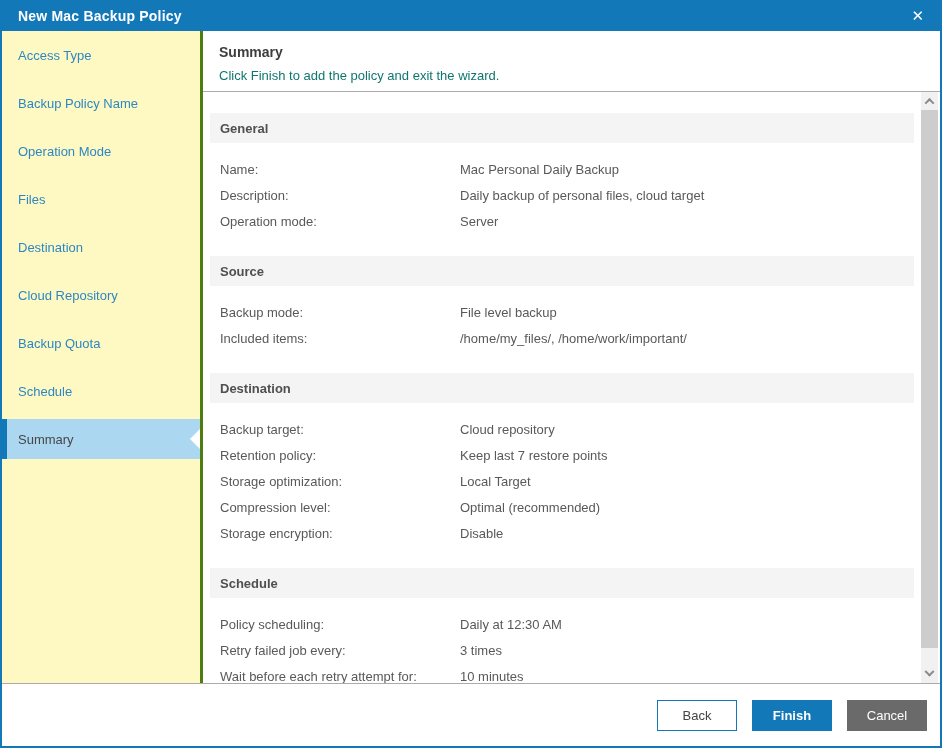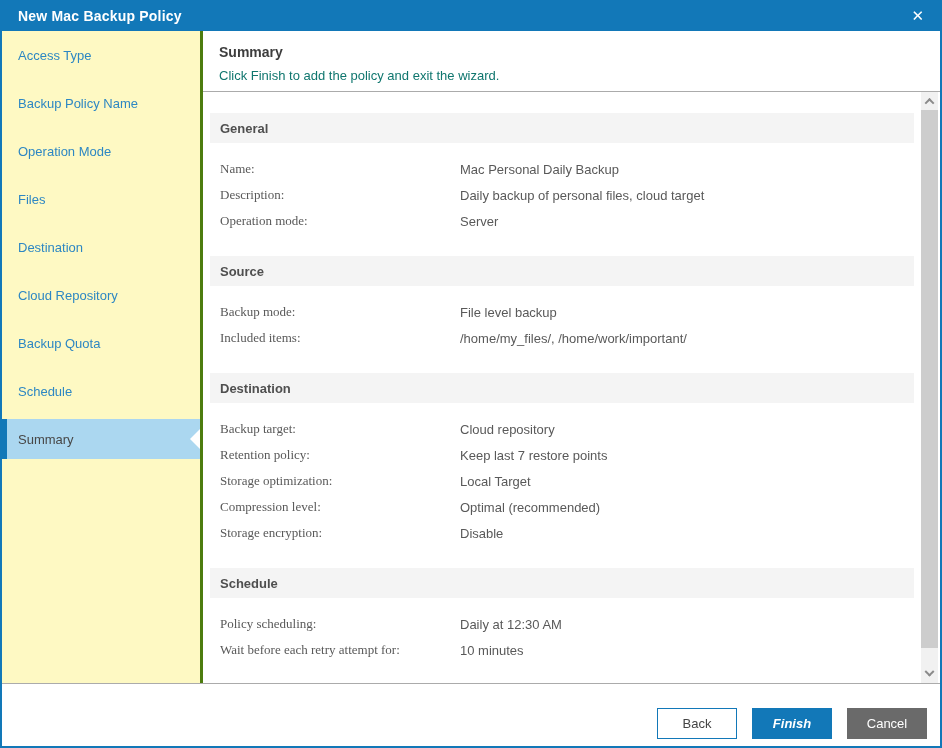--- a/index.html
+++ b/index.html
@@ -81,21 +81,21 @@
   .section { margin-top: 22px; }
   .section.first { margin-top: 21px; }
   .section-band {
     height: 30px; background: #f4f4f4;
     display: flex; align-items: center;
     padding-left: 10px;
     font-size: 13px; font-weight: 700; color: #4f4f4f;
   }
   .rows { padding: 13px 0 0 10px; }
   .row { height: 26px; display: flex; align-items: center; font-size: 13px; color: #595959; }
-  .row .lbl { width: 240px; flex: 0 0 240px; font-family: Liberation Serif, serif; }
+  .row .lbl { width: 240px; flex: 0 0 240px; }
   .row .val { flex: 1; }
 
   
   .scrollbar {
     position: absolute; top: 0; bottom: 0; right: 2px; width: 17px;
     background: #f1f1f1;
     display: flex; flex-direction: column;
   }
   .scroll-btn {
     height: 18px; flex: 0 0 18px; background: #f1f1f1;
@@ -105,32 +105,32 @@
   .chev { width: 7px; height: 7px; border-left: 2px solid #8a8a8a; border-top: 2px solid #8a8a8a; }
   .chev.up   { transform: rotate(45deg) translate(1px, 1px); }
   .chev.down { transform: rotate(225deg) translate(2px, 2px); }
   .scroll-thumb { flex: 0 0 538px; background: #cdcdcd; cursor: pointer; }
   .scroll-track-rest { flex: 1 1 auto; background: #f1f1f1; }
 
   
   .footer {
     flex: 0 0 63px;
     border-top: 1px solid #ababab;
-    display: flex; justify-content: flex-end; align-items: center;
+    display: flex; justify-content: flex-end; align-items: flex-start;
     padding: 16px 13px 0 0;
   }
   .btn {
     width: 80px; height: 31px;
     font-family: inherit; font-size: 13px;
     display: inline-flex; align-items: center; justify-content: center;
     cursor: pointer; border: none;
   }
   .btn + .btn { margin-left: 15px; }
   .btn.back   { background: #fff; border: 1px solid #1278b8; color: #444; }
-  .btn.finish { background: #1278b8; color: #fff; font-weight: 700; font-style: italic; }
+  .btn.finish { background: #1278b8; color: #fff; font-weight: 700; }
   .btn.cancel { background: #6a6a6a; color: #fff; font-weight: 400; }
 </style>
 </head>
 <body>
 
 <div class="window">
 
   <div class="titlebar">
     <span class="title">New Mac Backup Policy</span>
     <span class="close">✕</span>
@@ -244,20 +244,24 @@
         </div>
 
         <div class="section">
           <div class="section-band">
             <span>Schedule</span>
           </div>
           <div class="rows">
             <div class="row">
               <span class="lbl">Policy scheduling:</span>
               <span class="val">Daily at 12:30 AM</span>
+            </div>
+            <div class="row">
+              <span class="lbl">Retry failed job every:</span>
+              <span class="val">3 times</span>
             </div>
             <div class="row">
               <span class="lbl">Wait before each retry attempt for:</span>
               <span class="val">10 minutes</span>
             </div>
           </div>
         </div>
 
         <div class="scrollbar">
           <div class="scroll-btn">

